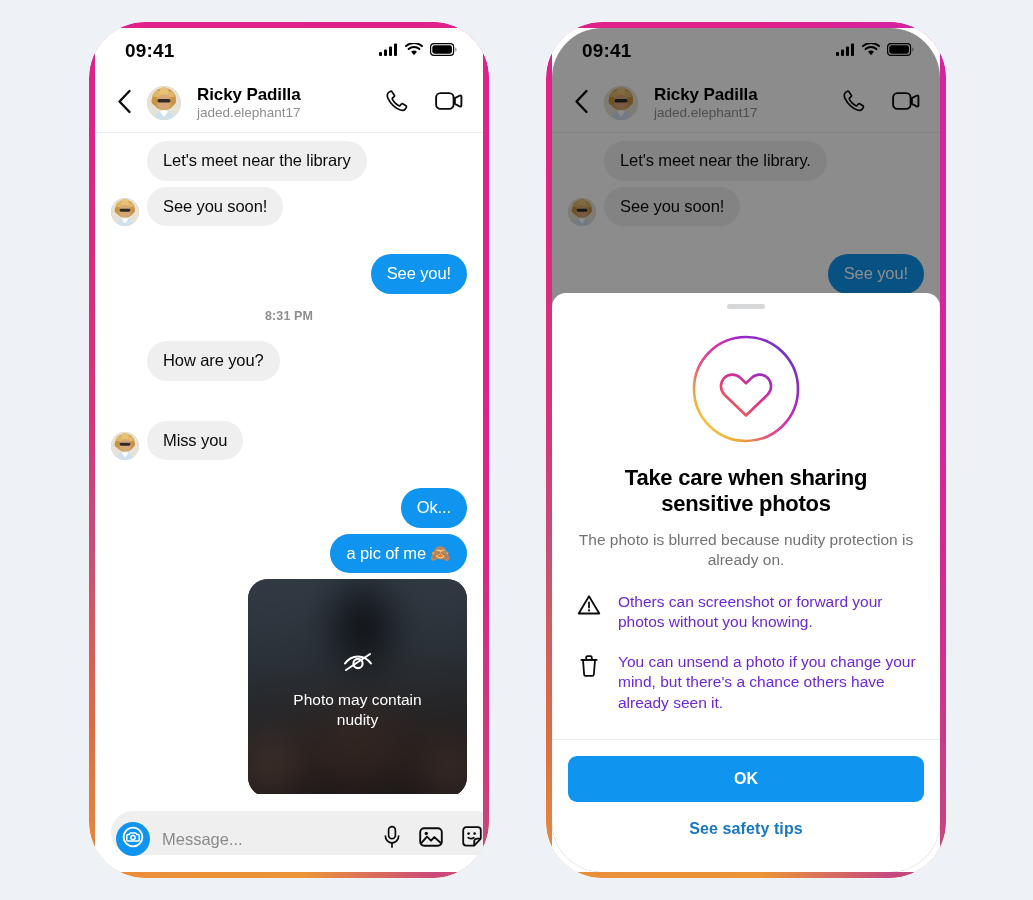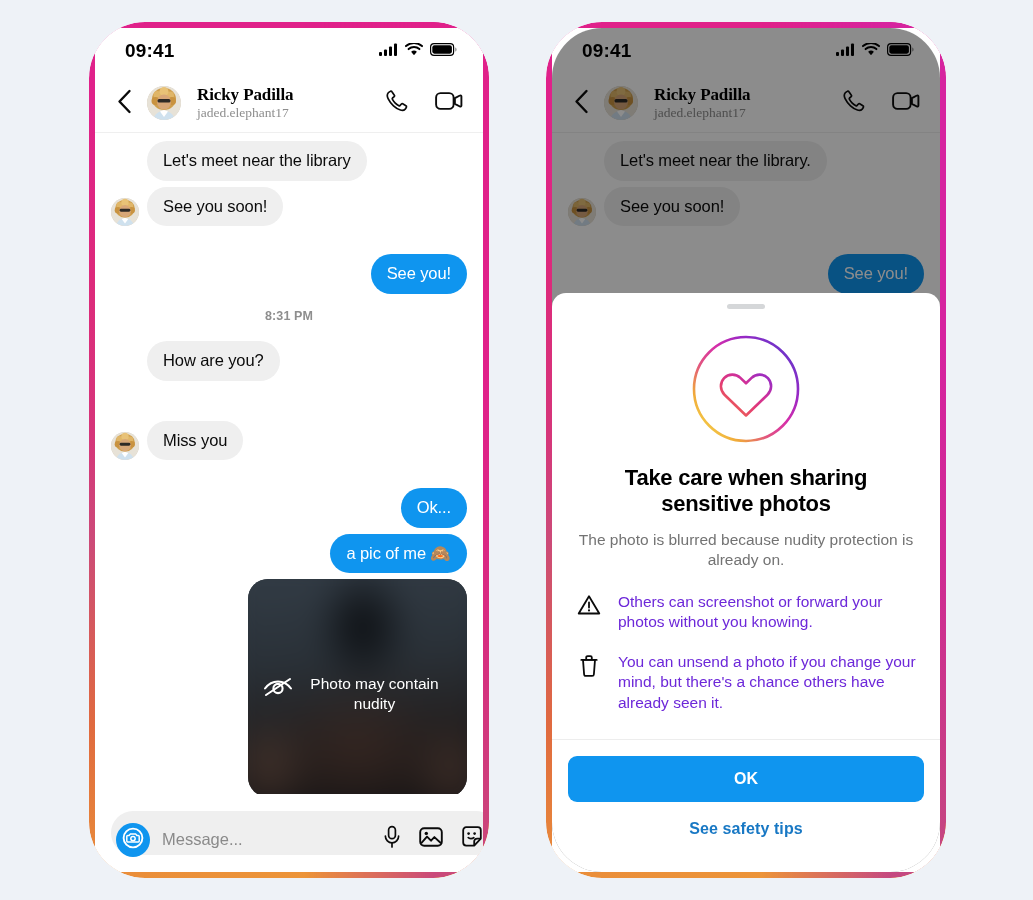--- a/index.html
+++ b/index.html
@@ -111,21 +111,20 @@
   }
 
   
   .chat-header {
     flex: 0 0 59px;
     display: flex;
     align-items: center;
     padding: 0 20px 0 14px;
     border-bottom: 1px solid #efefef;
     gap: 4px;
-    font-family: Liberation Serif, serif;
   }
   .back-btn {
     width: 30px;
     display: flex;
     justify-content: center;
     flex: 0 0 30px;
   }
   .avatar {
     width: 34px; height: 34px;
     border-radius: 50%;
@@ -228,20 +227,21 @@
       radial-gradient(ellipse 120px 90px at 50% 72%, rgba(58,40,34,.75), rgba(58,40,34,0) 72%),
       radial-gradient(ellipse 60px 70px at 16% 80%, rgba(90,66,55,.55), rgba(90,66,55,0) 75%),
       radial-gradient(ellipse 60px 70px at 86% 82%, rgba(86,62,52,.5), rgba(86,62,52,0) 75%),
       linear-gradient(175deg, #343e48 0%, #2a3138 38%, #221d1c 72%, #171313 100%);
     filter: blur(14px);
   }
   .photo-overlay {
     position: absolute;
     inset: 0;
     display: flex;
+    flex-direction: column;
     align-items: center;
     justify-content: center;
     color: #fff;
   }
   .photo-caption {
     margin-top: 11px;
     font-size: 15.5px;
     line-height: 1.28;
     text-align: center;
     width: 160px;
@@ -254,20 +254,21 @@
     display: flex;
     align-items: center;
     padding: 0 16px;
   }
   .composer-pill {
     flex: 1 1 auto;
     height: 44px;
     border-radius: 22px;
     background: #efefef;
     display: flex;
+    align-items: center;
     padding: 12px 14px 0 5px;
     gap: 0;
   }
   .camera-btn {
     width: 34px; height: 34px;
     border-radius: 50%;
     background: #0f95ef;
     display: flex;
     align-items: center;
     justify-content: center;

